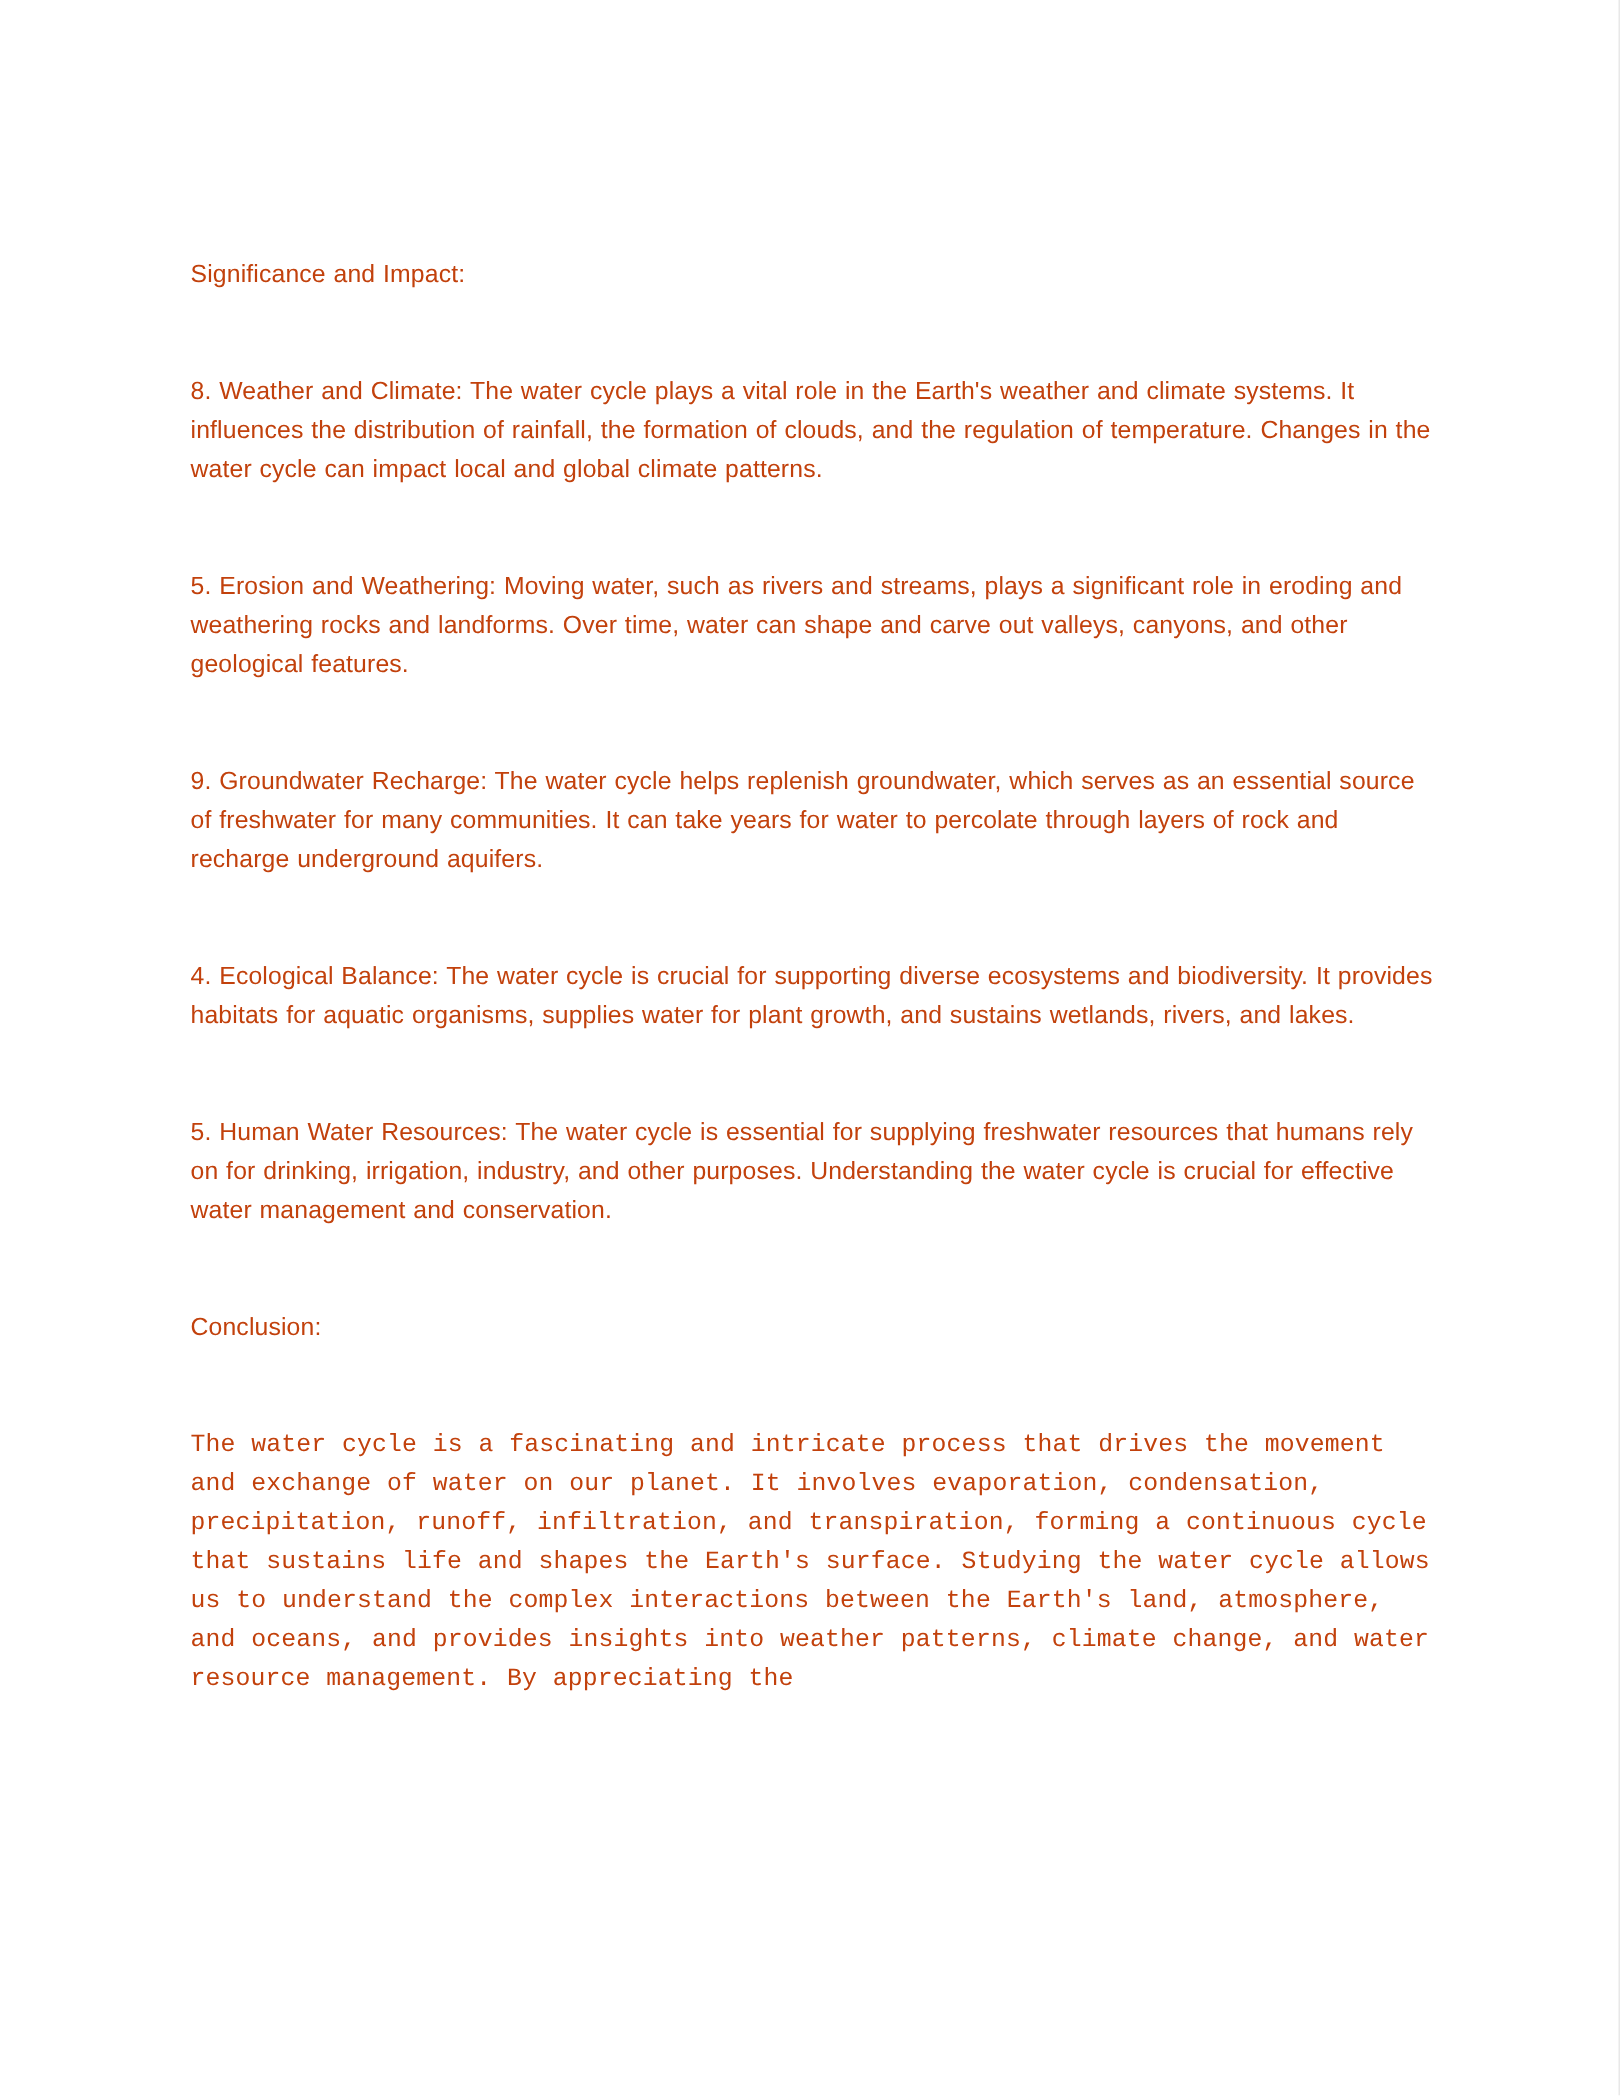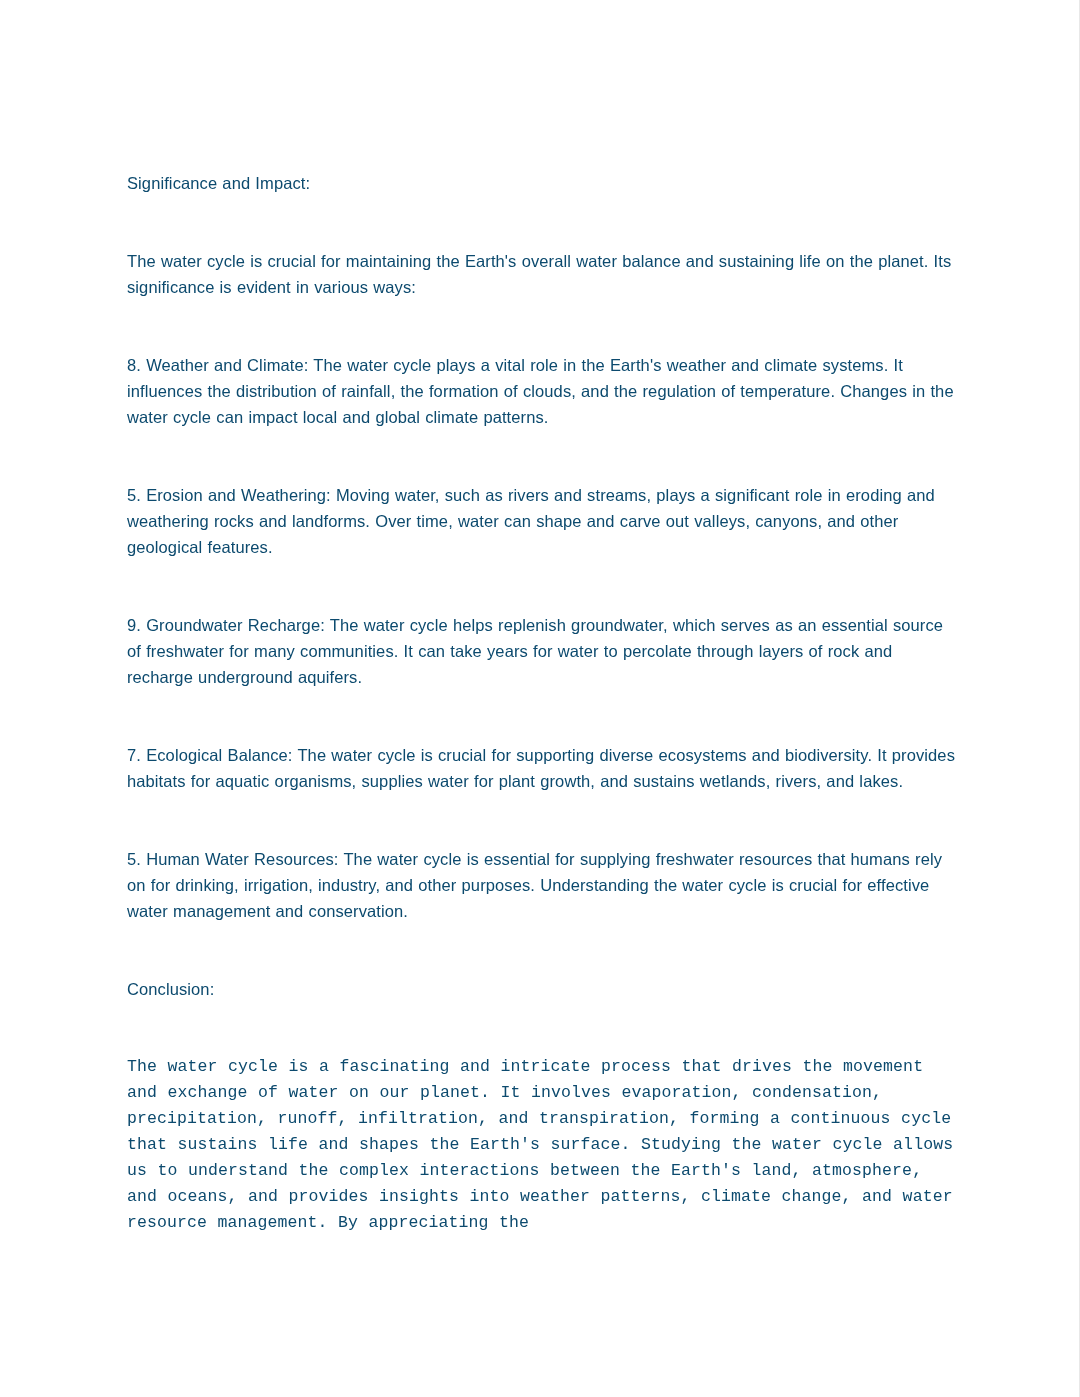--- a/index.html
+++ b/index.html
@@ -16,21 +16,21 @@
     background: #ffffff;
     overflow: hidden;
     border-right: 1px solid #e8e8e8;
   }
 
   .content {
     position: absolute;
     top: 170px;
     left: 127px;
     width: 828px;
-    color: #0c4a6e;
+    color: #c2410c;
   }
 
   .content p {
     font-size: 16.5px;
     line-height: 26px;
     margin-bottom: 52px;
     letter-spacing: 0.1px;
     word-spacing: 0.5px;
   }
 
@@ -38,22 +38,21 @@
     margin-bottom: 0;
     font-family: Liberation Mono, monospace;
   }
 </style>
 </head>
 <body>
 
 <div class="page">
   <div class="content">
     <p>Significance and Impact:</p>
-    <p>The water cycle is crucial for maintaining the Earth's overall water balance and sustaining life on the planet. Its significance is evident in various ways:</p>
     <p>8. Weather and Climate: The water cycle plays a vital role in the Earth's weather and climate systems. It influences the distribution of rainfall, the formation of clouds, and the regulation of temperature. Changes in the water cycle can impact local and global climate patterns.</p>
     <p>5. Erosion and Weathering: Moving water, such as rivers and streams, plays a significant role in eroding and weathering rocks and landforms. Over time, water can shape and carve out valleys, canyons, and other geological features.</p>
     <p>9. Groundwater Recharge: The water cycle helps replenish groundwater, which serves as an essential source of freshwater for many communities. It can take years for water to percolate through layers of rock and recharge underground aquifers.</p>
-    <p>7. Ecological Balance: The water cycle is crucial for supporting diverse ecosystems and biodiversity. It provides habitats for aquatic organisms, supplies water for plant growth, and sustains wetlands, rivers, and lakes.</p>
+    <p>4. Ecological Balance: The water cycle is crucial for supporting diverse ecosystems and biodiversity. It provides habitats for aquatic organisms, supplies water for plant growth, and sustains wetlands, rivers, and lakes.</p>
     <p>5. Human Water Resources: The water cycle is essential for supplying freshwater resources that humans rely on for drinking, irrigation, industry, and other purposes. Understanding the water cycle is crucial for effective water management and conservation.</p>
     <p>Conclusion:</p>
     <p>The water cycle is a fascinating and intricate process that drives the movement and exchange of water on our planet. It involves evaporation, condensation, precipitation, runoff, infiltration, and transpiration, forming a continuous cycle that sustains life and shapes the Earth's surface. Studying the water cycle allows us to understand the complex interactions between the Earth's land, atmosphere, and oceans, and provides insights into weather patterns, climate change, and water resource management. By appreciating the</p>
   </div>
 </div>
 
 </body></html>

